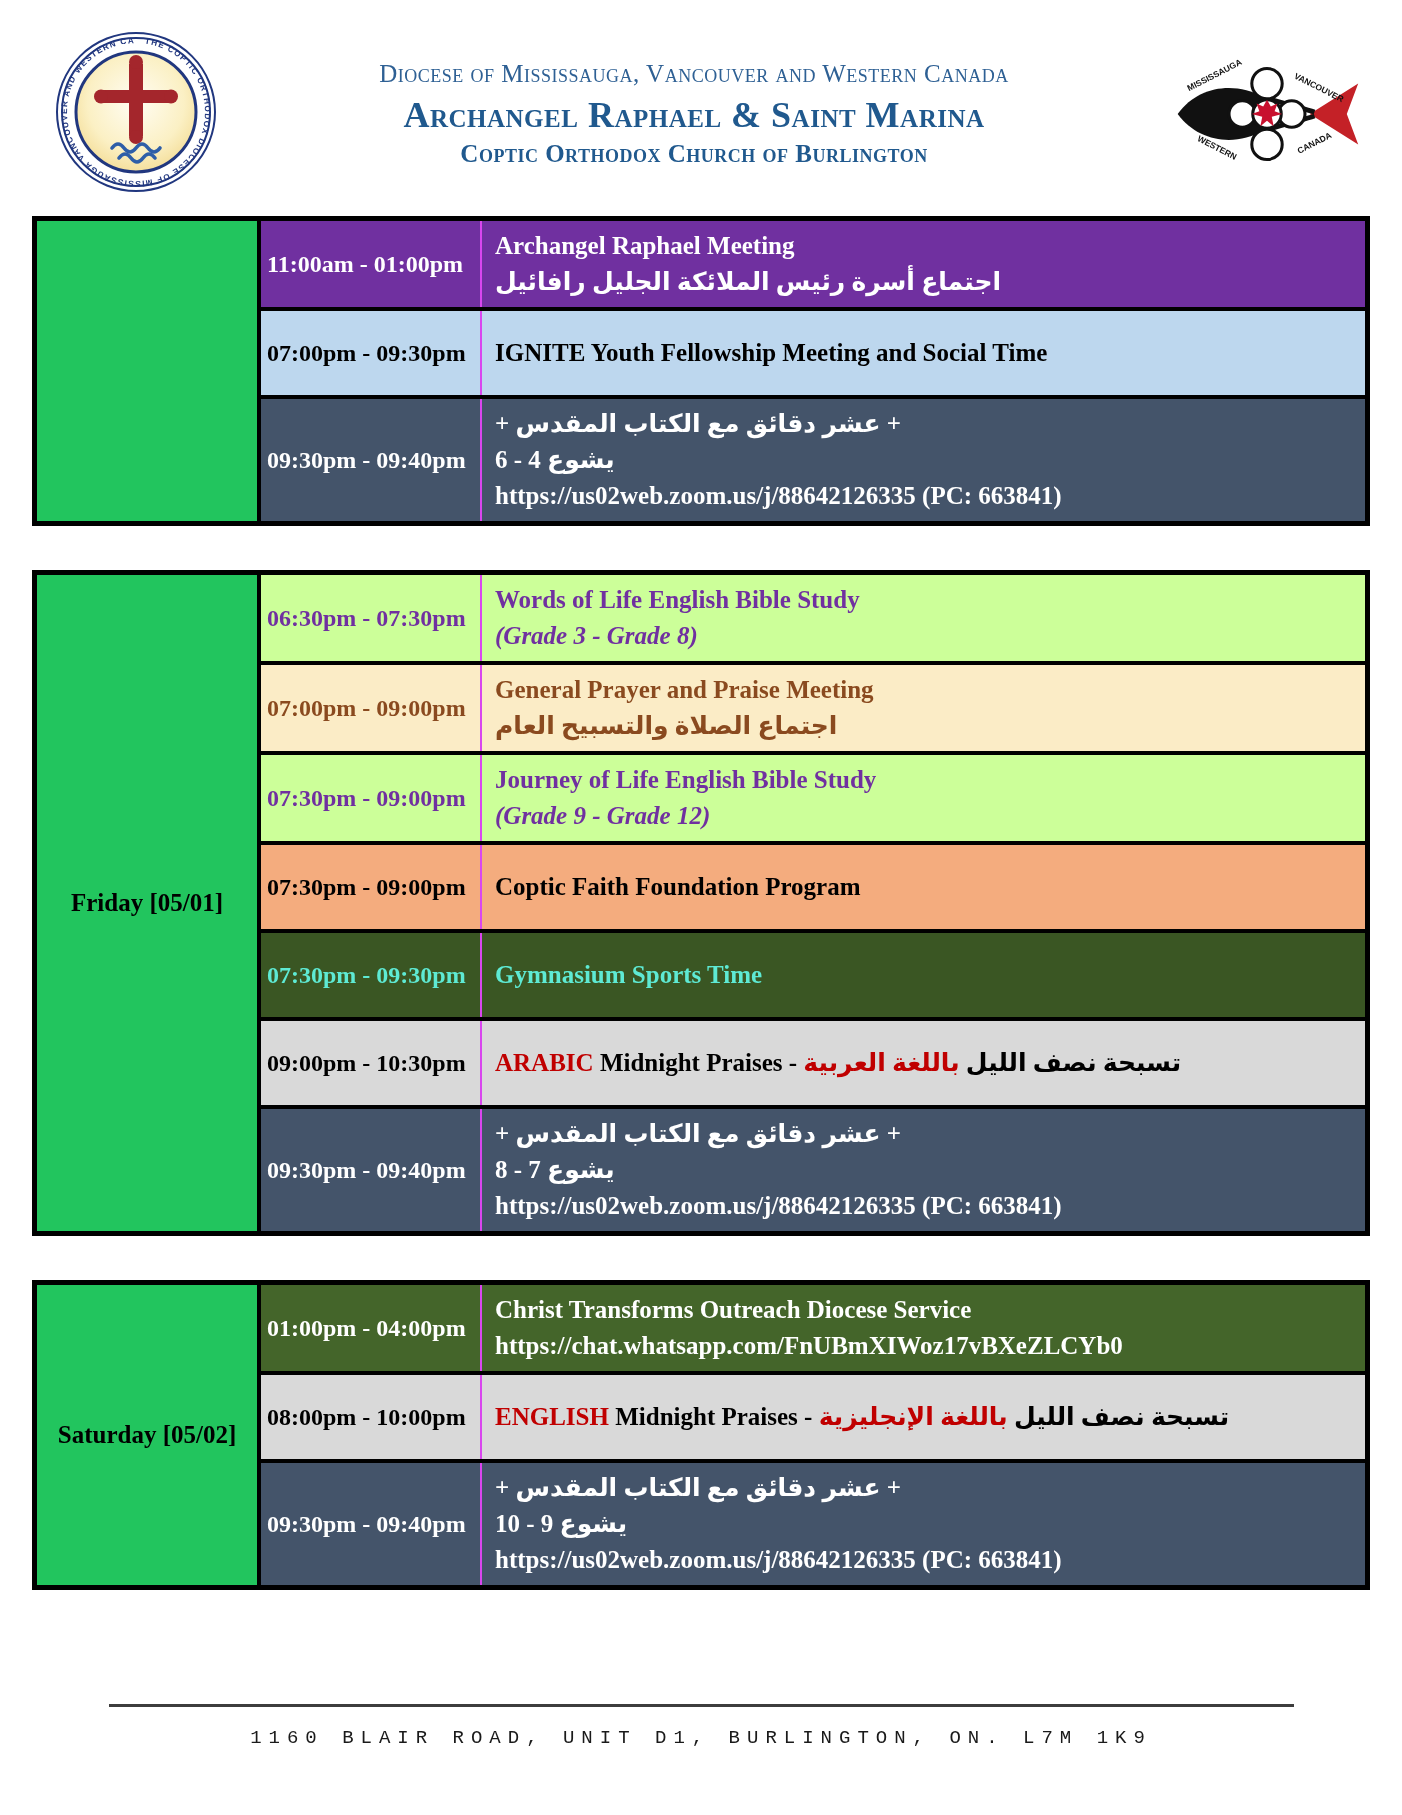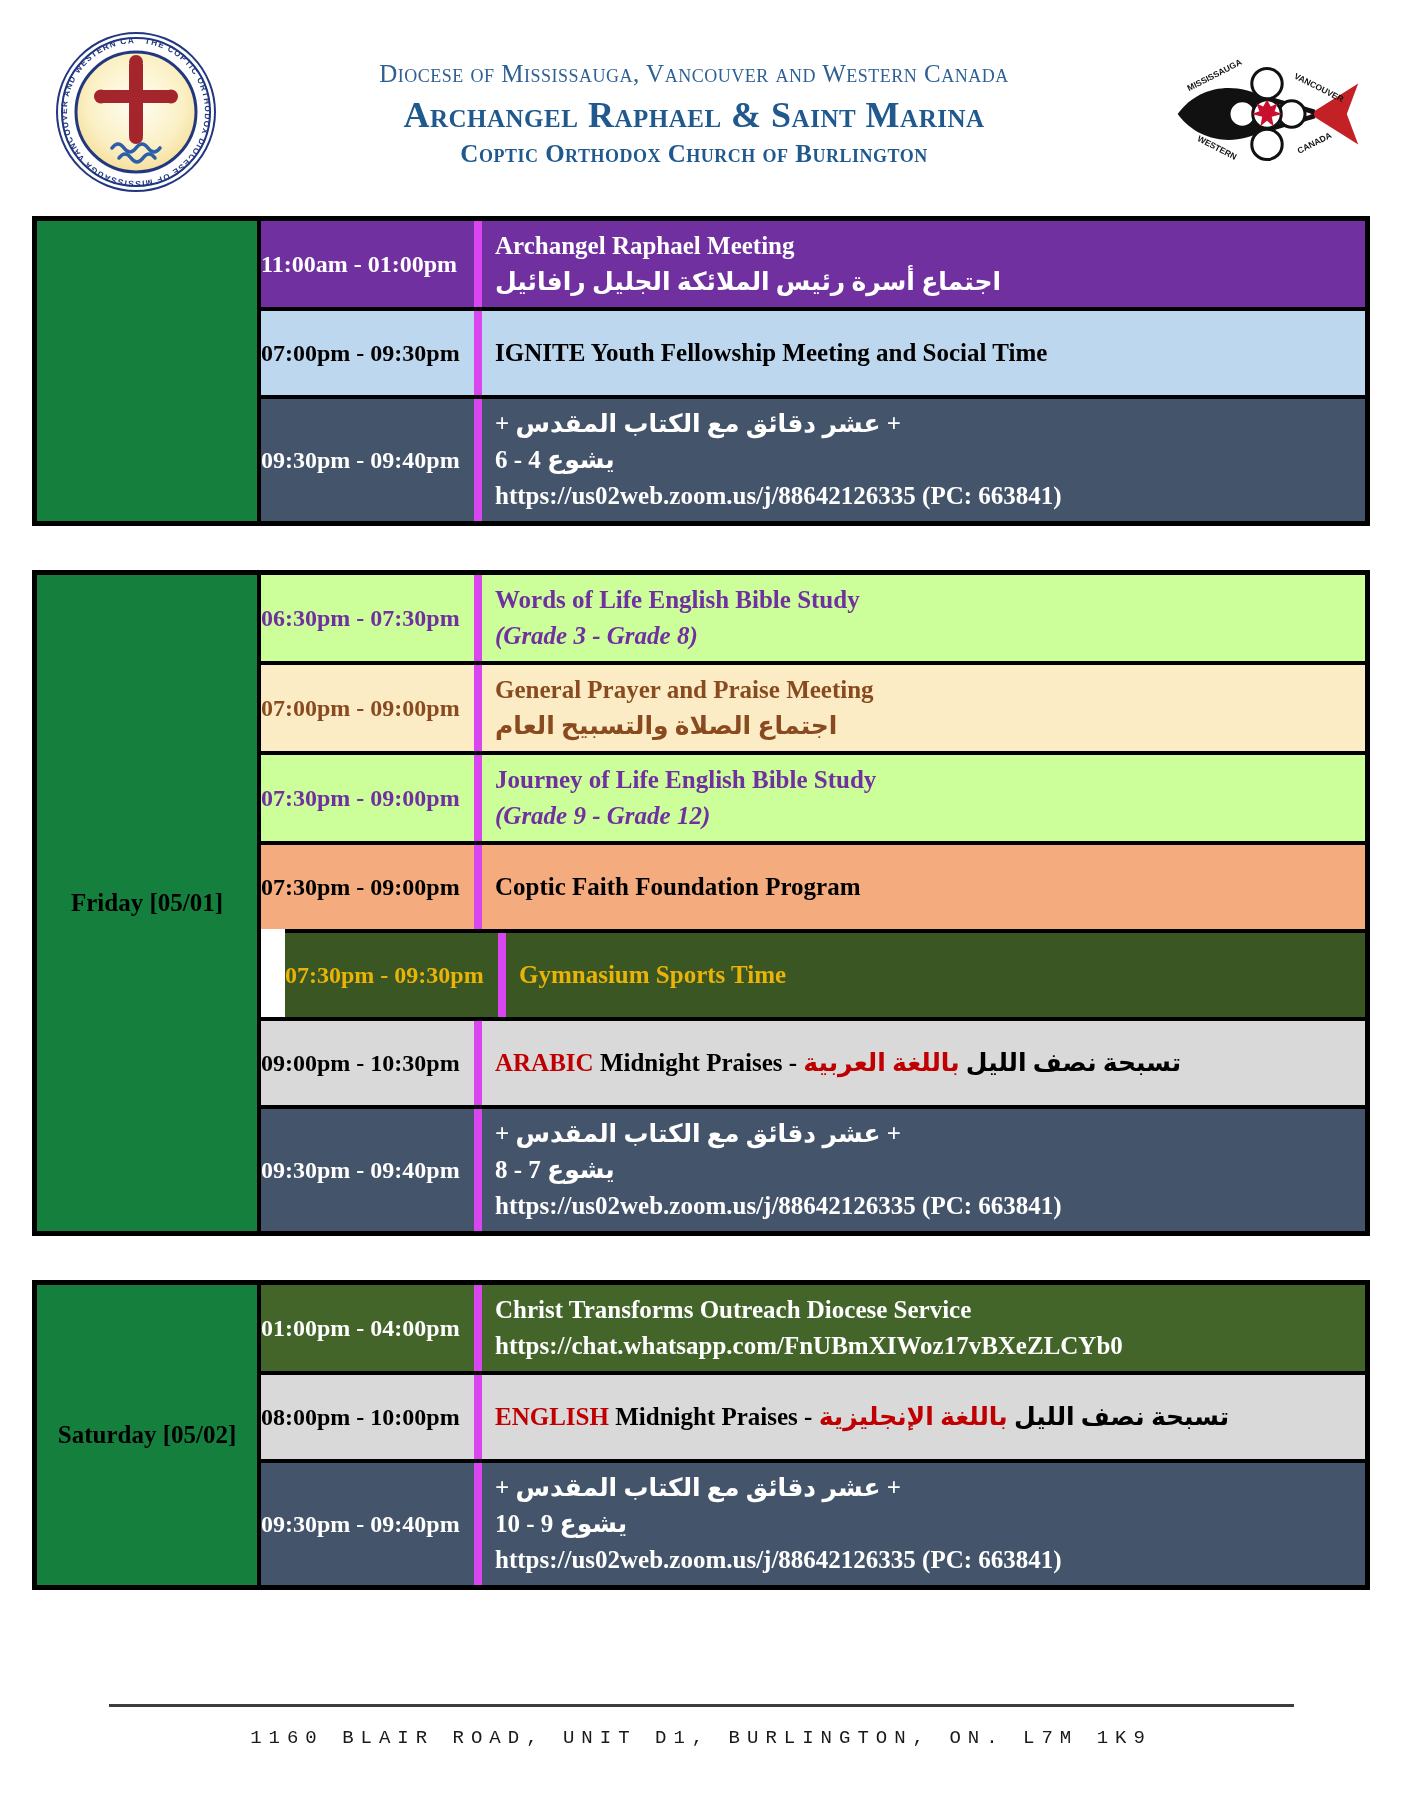--- a/index.html
+++ b/index.html
@@ -24,31 +24,31 @@
   .church-subtitle{
     font-variant:small-caps;font-weight:bold;
     font-size:25px;color:#20598E;margin-top:4px;letter-spacing:.5px;
   }
   
   .tables-wrap{margin:8px 32px 0 32px;}
   .sched-table{
     display:flex;border:5px solid #000;margin-bottom:44px;background:#fff;
   }
   .day-cell{
-    flex:0 0 220px;border-right:4px solid #000;background:#15803d;
+    flex:0 0 220px;border-right:4px solid #000;background:#22c55e;
     display:flex;align-items:center;justify-content:center;
     font-weight:bold;font-size:25px;color:#000;text-align:center;
   }
   .rows-col{flex:1;display:flex;flex-direction:column;}
   .sched-row{display:flex;border-top:4px solid #000;}
   .sched-row:first-child{border-top:none;}
   .time-cell{
-    flex:0 0 221px;border-right:8px solid #d946ef;
+    flex:0 0 221px;border-right:2px solid #d946ef;
     display:flex;align-items:center;
-    padding:6px 4px 6px 0;box-sizing:border-box;
+    padding:6px 4px 6px 6px;box-sizing:border-box;
     font-weight:bold;font-size:24px;white-space:nowrap;
   }
   .desc-cell{
     flex:1;display:flex;flex-direction:column;justify-content:center;
     padding:7px 10px 7px 13px;box-sizing:border-box;
     font-weight:bold;font-size:25px;min-height:84px;
   }
   .desc-line{line-height:36px;text-align:left;}
   .desc-line.italic{font-style:italic;}
   
@@ -177,21 +177,21 @@
             <div class="desc-line">Journey of Life English Bible Study</div>
             <div class="desc-line italic">(Grade 9 - Grade 12)</div>
           </div>
         </div>
         <div class="sched-row" style="background: rgb(244, 172, 126); color: rgb(0, 0, 0);">
           <div class="time-cell">07:30pm - 09:00pm</div>
           <div class="desc-cell">
             <div class="desc-line">Coptic Faith Foundation Program</div>
           </div>
         </div>
-        <div class="sched-row" style="background: rgb(58, 86, 35); color: #eab308; margin-left: 24px;">
+        <div class="sched-row" style="background: rgb(58, 86, 35); color: #5eead4;">
           <div class="time-cell">07:30pm - 09:30pm</div>
           <div class="desc-cell">
             <div class="desc-line">Gymnasium Sports Time</div>
           </div>
         </div>
         <div class="sched-row" style="background: rgb(217, 217, 217); color: rgb(0, 0, 0);">
           <div class="time-cell">09:00pm - 10:30pm</div>
           <div class="desc-cell">
             <div class="desc-line"><span style="color: rgb(192, 0, 0);">ARABIC</span><span> Midnight Praises - </span><span>تسبحة نصف الليل </span><span style="color: rgb(192, 0, 0);">باللغة العربية</span></div>
           </div>

